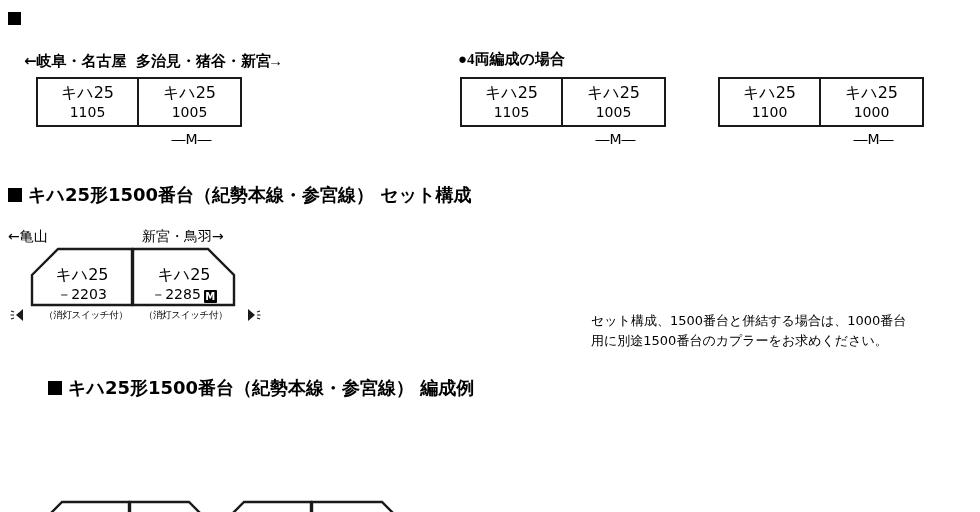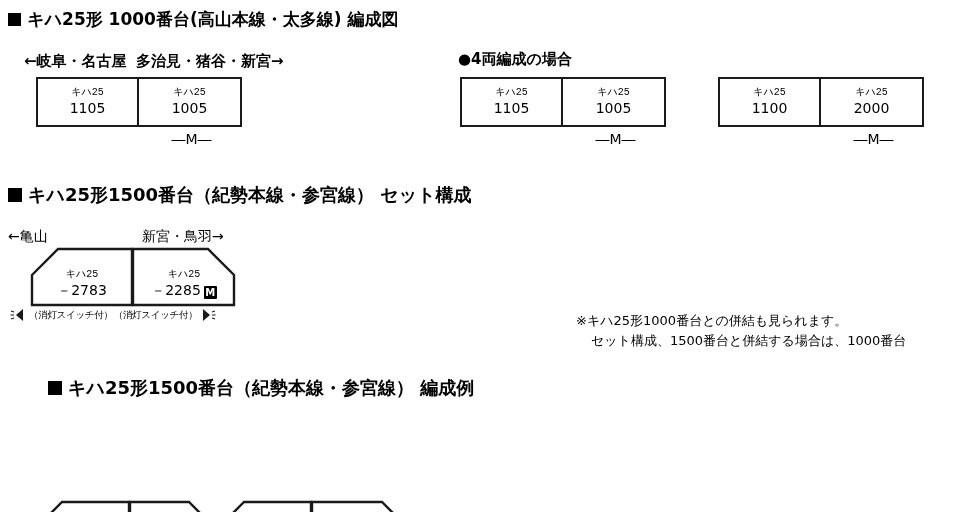--- a/index.html
+++ b/index.html
@@ -58,24 +58,23 @@
     box-sizing: border-box;
     border-right: 2px solid #1a1a1a;
     display: flex;
     flex-direction: column;
     align-items: center;
     justify-content: center;
     background: #fff;
   }
   .consist-plain .car:last-child { border-right: none; }
   .car-type {
-    font-size: 10px;
+    font-size: 16px;
     line-height: 1.25;
     white-space: nowrap;
-    font-family: Liberation Mono, monospace;
   }
   .car-num {
     font-size: 14px;
     line-height: 1.3;
     white-space: nowrap;
     display: flex;
     align-items: flex-end;
     gap: 3px;
   }
 
@@ -114,59 +113,59 @@
     line-height: 1;
     border-radius: 1px;
   }
 
   
   .switch-row {
     display: flex;
     align-items: center;
     font-size: 9.5px;
     white-space: nowrap;
-    gap: 1px;
+    gap: 16px;
   }
   .switch-row .note { letter-spacing: -0.3px; }
 
   
   .notes {
     font-size: 13px;
     line-height: 1.5;
     white-space: nowrap;
   }
   .notes .indent { padding-left: 15px; }
 </style>
 </head>
 <body>
 
 <div class="abs heading h1" style="left:8px; top:8px;">
-  <span class="bullet-sq"></span><span>キハ25形 1000番台(高山本線・太多線) 編成図</span>
+  <span class="bullet-sq"></span>
 </div>
 
 <div class="abs dirlabel" style="left:24px; top:52px;">←岐阜・名古屋</div>
-<div class="abs dirlabel" style="left:136px; top:52px;">多治見・猪谷・新宮→</div>
+<div class="abs dirlabel" style="left:136px; top:52px;font-family:Liberation Mono, monospace;">多治見・猪谷・新宮→</div>
 
 <div class="abs consist-plain" style="left:36px; top:77px; width:206px; height:50px;">
   <div class="car" style="width:101px;">
     <div class="car-type">キハ25</div>
     <div class="car-num">
         <span>1105</span>
       </div>
   </div>
   <div class="car" style="width:101px;">
     <div class="car-type">キハ25</div>
     <div class="car-num">
         <span>1005</span>
       </div>
   </div>
 </div>
 <div class="abs m-mark" style="left:141px; top:131px; width:101px;">―M―</div>
 
-<div class="abs dirlabel" style="left:458px; top:50px;">●4両編成の場合</div>
+<div class="abs dirlabel" style="left:458px; top:50px;font-family:Liberation Serif, serif;">●4両編成の場合</div>
 
 <div class="abs consist-plain" style="left:460px; top:77px; width:206px; height:50px;">
   <div class="car" style="width:101px;">
     <div class="car-type">キハ25</div>
     <div class="car-num">
         <span>1105</span>
       </div>
   </div>
   <div class="car" style="width:101px;">
     <div class="car-type">キハ25</div>
@@ -180,21 +179,21 @@
 <div class="abs consist-plain" style="left:718px; top:77px; width:206px; height:50px;">
   <div class="car" style="width:101px;">
     <div class="car-type">キハ25</div>
     <div class="car-num">
         <span>1100</span>
       </div>
   </div>
   <div class="car" style="width:101px;">
     <div class="car-type">キハ25</div>
     <div class="car-num">
-        <span>2000</span>
+        <span>1000</span>
       </div>
   </div>
 </div>
 <div class="abs m-mark" style="left:823px; top:131px; width:101px;">―M―</div>
 
 <div class="abs heading h2" style="left:8px; top:183px;">
   <span class="bullet-sq"></span><span>キハ25形1500番台（紀勢本線・参宮線） セット構成</span>
 </div>
 
 <div class="abs dirlabel-lg" style="left:8px; top:228px;">←亀山</div>
@@ -203,21 +202,21 @@
 <div class="abs consist-shaped" style="left:30px; top:245px;">
   <svg width="206" height="62" viewBox="0 0 206 62">
 
     <path d="M2,30 L28,4 L102,4 L102,60 L2,60 Z" fill="#ffffff" stroke="#1a1a1a" stroke-width="2.4" stroke-linejoin="miter"></path>
 
     <path d="M103,4 L178,4 L204,30 L204,60 L103,60 Z" fill="#ffffff" stroke="#1a1a1a" stroke-width="2.4" stroke-linejoin="miter"></path>
   </svg>
   <div class="car-label" style="left:2px; top:18px; width:100px; height:42px;">
     <div class="car-type">キハ25</div>
     <div class="car-num">
-        <span>－2783</span>
+        <span>－2203</span>
       </div>
   </div>
   <div class="car-label" style="left:104px; top:18px; width:100px; height:42px;">
     <div class="car-type">キハ25</div>
     <div class="car-num">
       <span>－2285</span>
       <span class="mbadge">M</span>
     </div>
   </div>
 </div>
@@ -229,22 +228,22 @@
   </svg>
   <span class="note">（消灯スイッチ付）</span>
   <span class="note">（消灯スイッチ付）</span>
   <svg width="18" height="16" viewBox="0 0 18 16">
     <path d="M5,2 L5,14 L12,8 Z" fill="#1a1a1a"></path>
     <path d="M14,5 L17,4 M14,8 L17.5,8 M14,11 L17,12" stroke="#1a1a1a" stroke-width="1.1" fill="none"></path>
   </svg>
 </div>
 
 <div class="abs notes" style="left:576px; top:311px;">
-  <div>※キハ25形1000番台との併結も見られます。</div>
   <div class="indent">セット構成、1500番台と併結する場合は、1000番台</div>
+  <div class="indent">用に別途1500番台のカプラーをお求めください。</div>
 </div>
 
 <div class="abs heading h2" style="left:8px; top:376px;padding-left:40px;">
   <span class="bullet-sq"></span><span>キハ25形1500番台（紀勢本線・参宮線） 編成例</span>
 </div>
 
 <div class="abs consist-shaped" style="left:34px; top:436px;">
   <svg width="376" height="62" viewBox="0 0 376 62">
     <path d="M2,30 L28,4 L95,4 L95,60 L2,60 Z" fill="#ffffff" stroke="#1a1a1a" stroke-width="2.4" stroke-linejoin="miter"></path>
     <path d="M96,4 L155,4 L181,30 L181,60 L96,60 Z" fill="#ffffff" stroke="#1a1a1a" stroke-width="2.4" stroke-linejoin="miter"></path>

